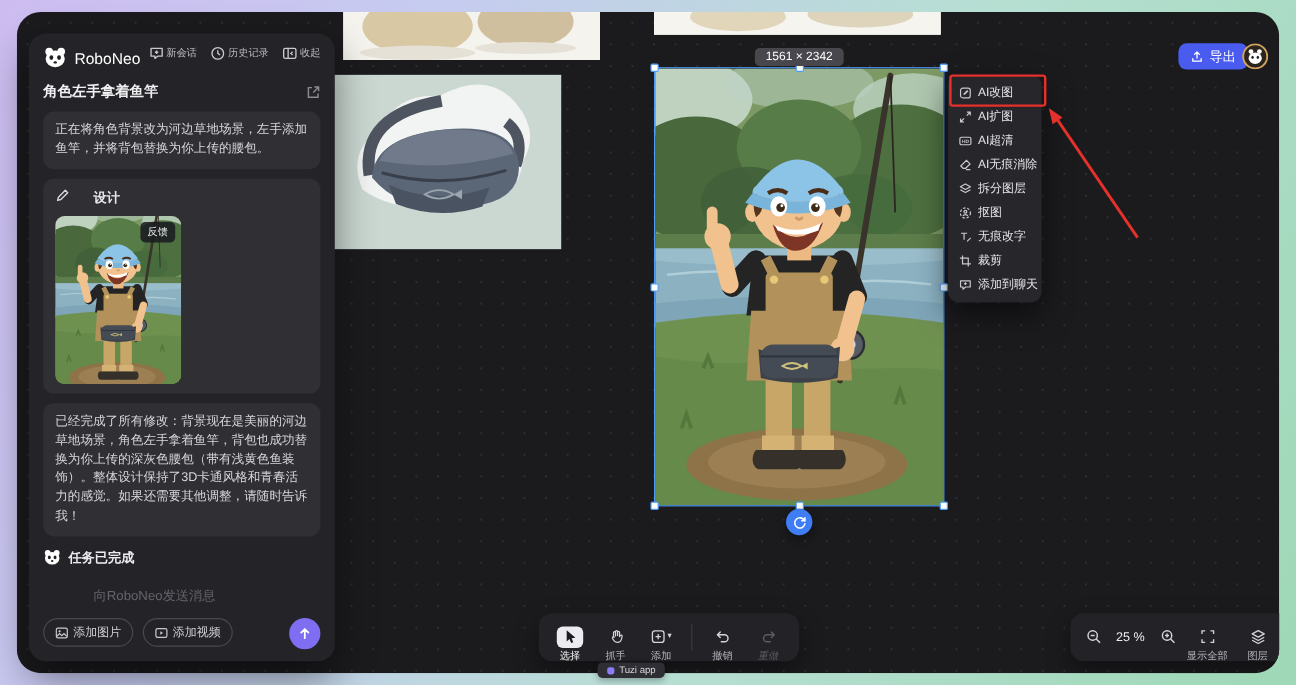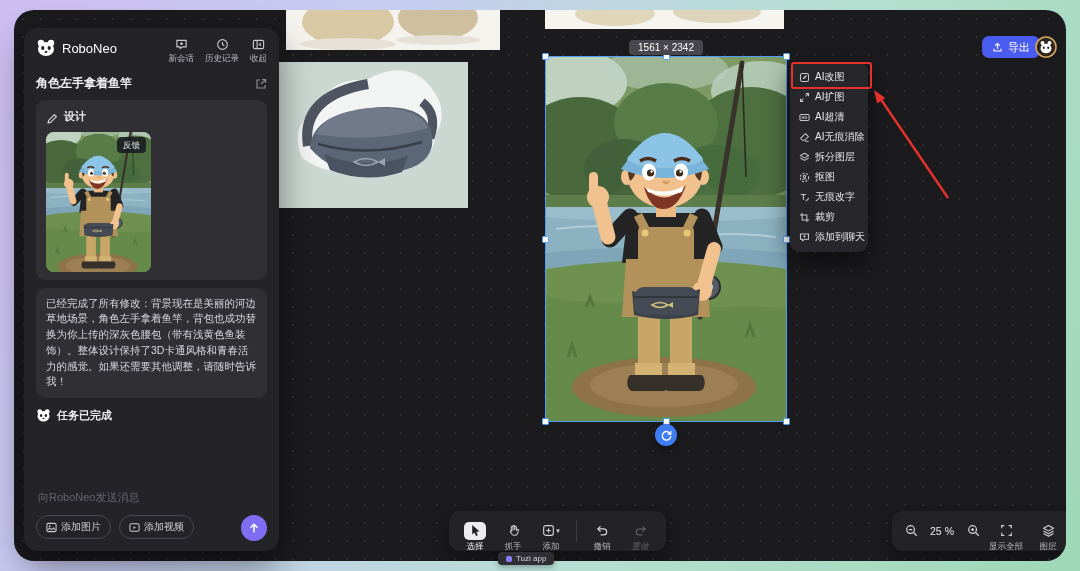--- a/index.html
+++ b/index.html
@@ -69,40 +69,40 @@
   .zoom-val { color:#ececf0; font-size:10.5px; min-width:32px; text-align:center; }
 
   
   .sidebar { position:absolute; left:24px; top:28px; width:255px; height:523px; background:#242428;
     border-radius:14px; padding:10px 12px; display:flex; flex-direction:column;
     box-shadow:0 14px 34px rgba(0,0,0,.45); }
   .brand-row { display:flex; justify-content:space-between; align-items:flex-start; }
   .brand { display:flex; align-items:center; gap:6px; color:#fff; font-weight:normal; font-size:13px; }
   .brand svg { width:20px; height:20px; }
   .sb-actions { display:flex; gap:11px; }
-  .sb-action { display:flex; flex-direction:column; align-items:center; gap:2px; color:#b9b9c0;
+  .sb-action { display:flex; flex-direction:row; align-items:center; gap:2px; color:#b9b9c0;
     font-size:8.5px; cursor:pointer; }
   .sb-action svg { width:13px; height:13px; }
   .title-row { display:flex; justify-content:space-between; align-items:center; margin-top:10px;
     color:#f0f0f3; font-size:12px; font-weight:bold; }
   .title-row svg { width:12px; height:12px; cursor:pointer; }
   .card { background:#2f2f34; border-radius:9px; padding:8px 10px; margin-top:8px; color:#d6d6dc;
     font-size:10.5px; line-height:1.5; }
-  .design-head { display:flex; gap:6px; align-items:flex-end; color:#e6e6ea; font-size:11px;
+  .design-head { display:flex; gap:20px; align-items:flex-start; color:#e6e6ea; font-size:11px;
     font-weight:bold; margin-bottom:7px; }
   .design-head svg { width:12px; height:12px; }
   .thumb { position:relative; width:105px; height:140px; border-radius:8px; overflow:hidden; background:#40404a; }
   .badge { position:absolute; top:5px; right:5px; background:rgba(25,25,30,.85); color:#e9e9ee;
     font-size:8.5px; padding:2px 6px; border-radius:4px; }
   .status-row { display:flex; align-items:flex-start; gap:6px; margin-top:10px; color:#ececf0;
     font-size:11px; font-weight:bold; }
   .status-row svg { width:15px; height:15px; }
   .composer { margin-top:auto; }
   .composer input { width:100%; background:transparent; border:none; outline:none; color:#d0d0d6;
-    font-size:11px; padding:4px 2px 12px; font-family:inherit; }
+    font-size:11px; padding:4px 2px 12px; font-family:inherit;margin-left:40px; }
   .composer input::placeholder { color:#63636b; }
   .composer-row { display:flex; align-items:flex-start; gap:8px; }
   .pill-btn { display:flex; align-items:center; gap:4px; background:transparent; border:1px solid #47474f;
     border-radius:14px; color:#cfcfd5; font-size:10px; padding:4px 9px; cursor:pointer; font-family:inherit; }
   .pill-btn svg { width:11px; height:11px; }
   .send-btn { margin-left:auto; width:26px; height:26px; border-radius:50%; border:none; background:#7f6ef2;
     display:flex; align-items:center; justify-content:center; cursor:pointer; }
   .send-btn svg { width:12px; height:12px; }
 
   .watermark { position:absolute; left:498px; top:552px; background:#2e2e34; color:#d8d8dc; font-size:8px;
@@ -463,20 +463,21 @@
     </div>
 
     <div class="title-row">
       <span>角色左手拿着鱼竿</span>
       <svg viewBox="0 0 12 12" fill="none" stroke="#8a8a90" stroke-width="1.2">
           <path d="M5 2H2v8h8V7"></path>
           <path d="M7 1.5h3.5V5M10.5 1.5L6 6"></path>
         </svg>
     </div>
 
+    <div class="card">正在将角色背景改为河边草地场景，左手添加鱼竿，并将背包替换为你上传的腰包。</div>
 
     <div class="card">
       <div class="design-head">
         <svg viewBox="0 0 12 12" fill="none" stroke="#d8d8dc" stroke-width="1.2" stroke-linejoin="round">
             <path d="M2 10l.7-2.7L8.4 1.6l2 2L4.7 9.3z"></path>
           </svg>
         <span>设计</span>
       </div>
       <div class="thumb">
         <svg class="fillsvg" viewBox="0 0 240 364" preserveAspectRatio="xMidYMid slice">

